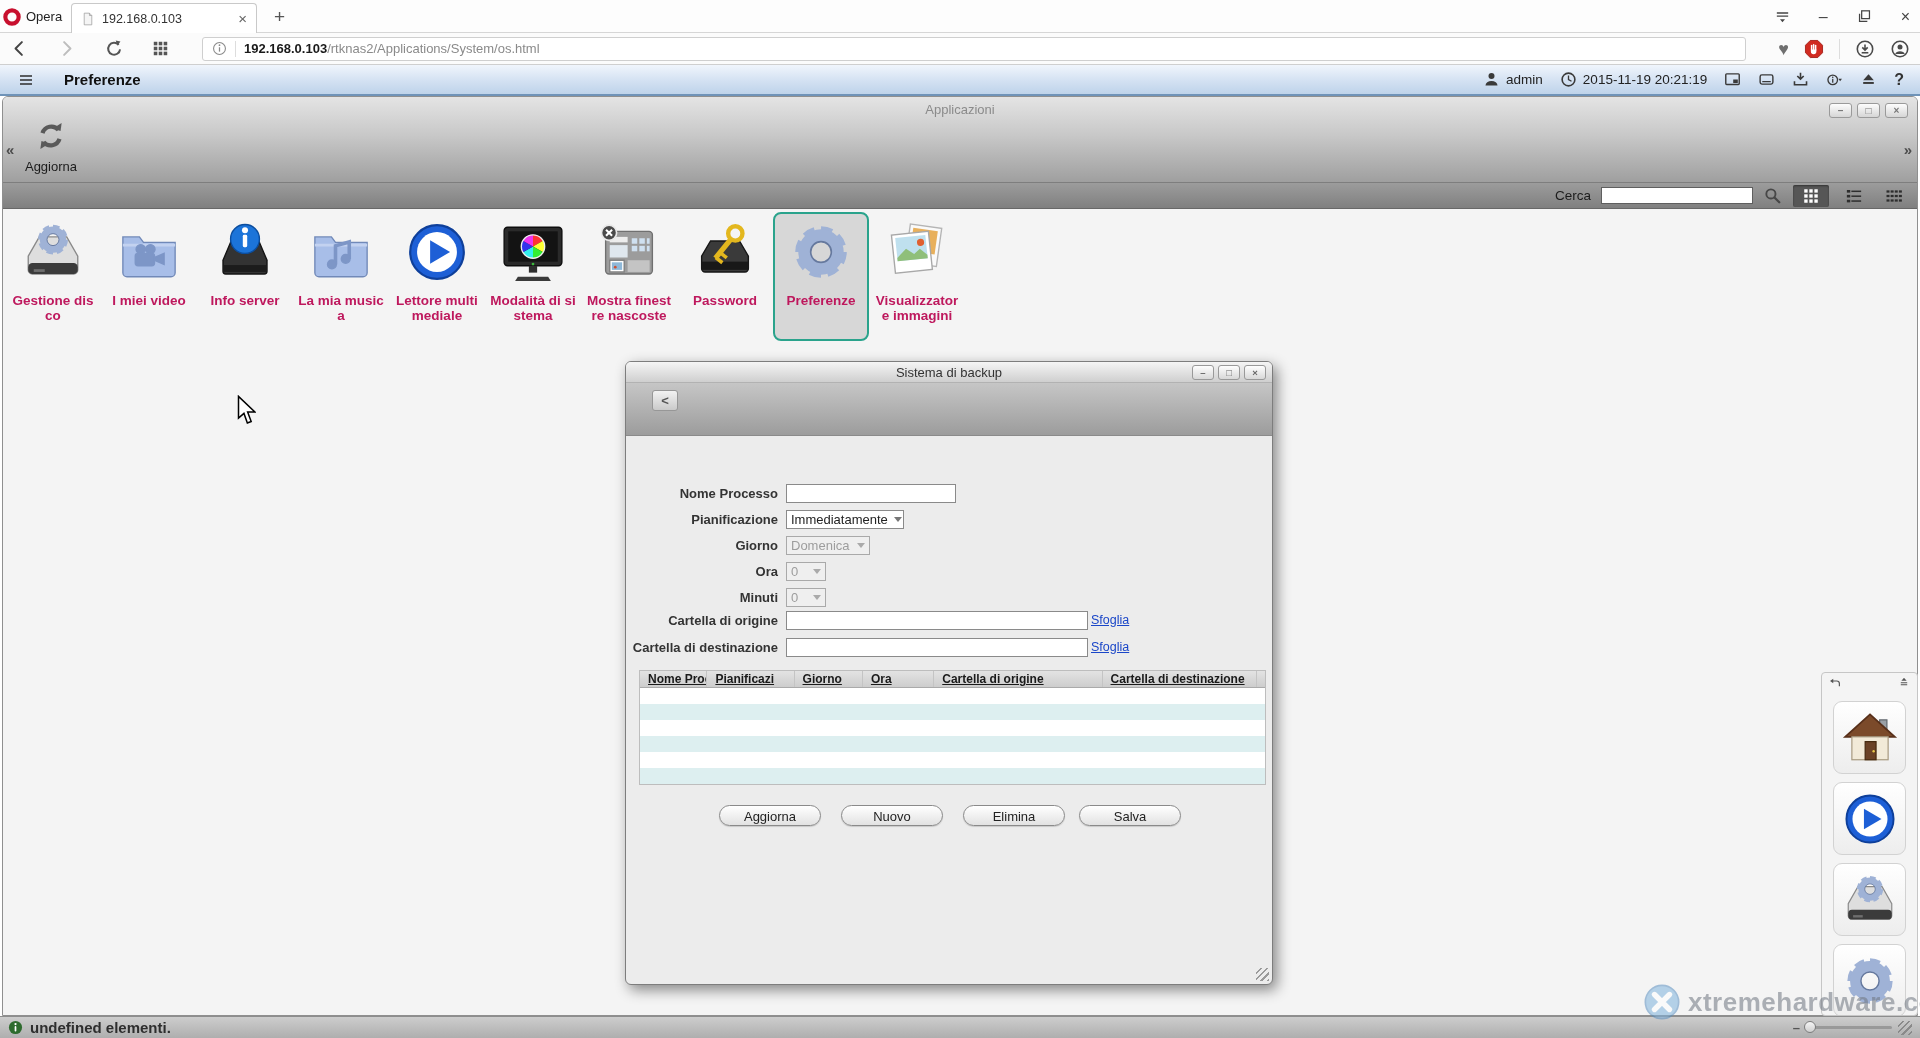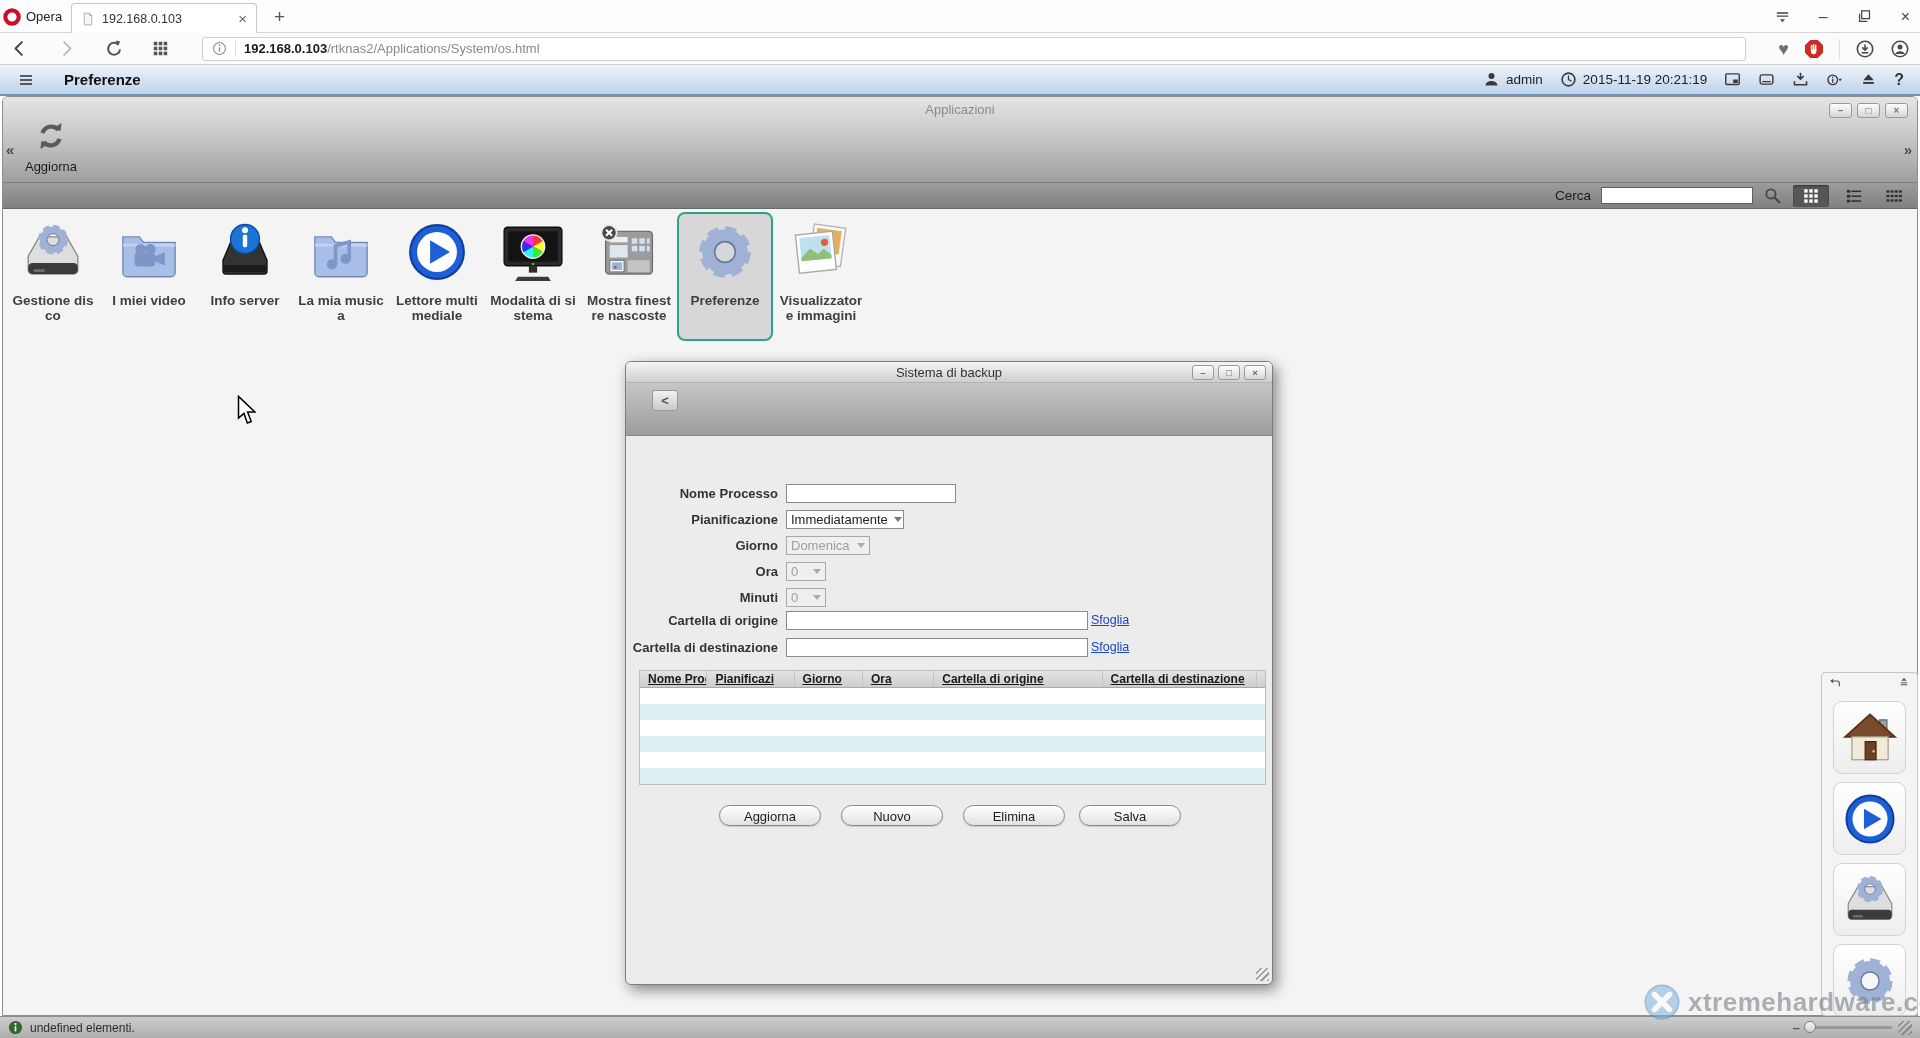--- a/index.html
+++ b/index.html
@@ -64,21 +64,21 @@
   .search-mag{width:20px;height:20px;}
   .viewbtn{height:22px;display:flex;align-items:center;justify-content:center;}
   .viewbtn .ico{width:18px;height:18px;}
   .viewbtn.active{width:36px;background:#565656;border-radius:2px;box-shadow:inset 0 1px 2px rgba(0,0,0,.4);}
   .viewbtn.plain{width:30px;}
 
   .appgrid{display:flex;padding:3px 0 0 2px;}
   .app-cell{position:relative;width:96px;height:129px;padding-top:5px;text-align:center;border:2px solid transparent;border-radius:8px;}
   .app-cell.selected{background:#d7d7d7;border-color:var(--sel-border);}
   .app-icon{width:66px;height:66px;margin:0 auto;}
-  .app-label{margin-top:5px;font-size:13.5px;font-weight:bold;color:#404040;line-height:1.12;word-break:break-all;padding:0 2px;}
+  .app-label{margin-top:5px;font-size:13.5px;font-weight:bold;color:#be185d;line-height:1.12;word-break:break-all;padding:0 2px;}
 
   
   .dialog{position:absolute;left:625px;top:361px;width:648px;height:624px;background:#ececec;border:1px solid #7d7d7d;border-radius:6px;box-shadow:4px 5px 14px rgba(0,0,0,.45);overflow:hidden;z-index:40;}
   .dlg-titlebar{position:relative;height:21px;background:linear-gradient(#f5f5f5,#cfcfcf);border-bottom:1px solid #b2b2b2;}
   .dlg-title{position:absolute;left:0;right:0;top:0;text-align:center;line-height:21px;font-size:13px;color:#333;}
   .dlg-ctl{position:absolute;right:6px;top:3px;display:flex;gap:4px;}
   .dlg-wbtn{width:22px;height:15px;border:1px solid #999;border-radius:3px;background:linear-gradient(#fefefe,#d8d8d8);color:#666;font-size:9.5px;line-height:13px;text-align:center;font-weight:bold;}
   .dlg-subhead{height:53px;background:linear-gradient(#c6c6c6,#9c9c9c);border-bottom:1px solid #8a8a8a;position:relative;}
   .back-btn{position:absolute;left:26px;top:7px;width:26px;height:21px;border:1px solid #979797;border-radius:3px;background:linear-gradient(#f2f2f2,#cacaca);color:#555;font-weight:bold;font-size:13px;text-align:center;line-height:19px;}
   .frow{position:absolute;left:0;height:20px;display:flex;align-items:center;margin-top:21px;}
@@ -103,21 +103,21 @@
   
   .dock{position:absolute;right:2px;top:672px;width:97px;bottom:22px;background:#f4f4f4;border:1px solid #c6c6c6;border-radius:4px;z-index:50;overflow:hidden;}
   .dock-top{height:20px;display:flex;align-items:center;justify-content:space-between;padding:0 6px;}
   .dock-top .ico{width:14px;height:14px;}
   .dock-btn{width:73px;height:73px;margin:8px auto 0;border:1px solid #d2d2d2;border-radius:9px;background:linear-gradient(#ffffff,#ededed);display:flex;align-items:center;justify-content:center;}
   .dock-btn .ico{width:58px;height:58px;}
 
   
   .statusbar{position:absolute;left:0;right:0;bottom:0;height:22px;background:linear-gradient(#cdcdcd,#aeaeae);border-top:1px solid #8d8d8d;display:flex;align-items:center;gap:7px;padding:0 8px;z-index:45;}
   .statusbar .ico{width:15px;height:15px;}
-  .status-msg{font-size:12px;color:#2e2e2e;}
+  .status-msg{font-size:15px;color:#2e2e2e;font-weight:bold;}
   .sb-right{margin-left:auto;display:flex;align-items:center;gap:6px;}
   .sb-minus{color:#555;font-weight:bold;}
   .sb-track{position:relative;width:86px;height:3px;background:#999;border-radius:2px;}
   .sb-knob{position:absolute;left:-2px;top:-5px;width:12px;height:12px;border-radius:50%;background:linear-gradient(#f5f5f5,#cfcfcf);border:1px solid #7d7d7d;}
   .sb-grip{width:14px;height:14px;background:repeating-linear-gradient(135deg,transparent 0 3px,#8a8a8a 3px 4.5px);}
 
   .watermark{position:absolute;left:1642px;top:982px;display:flex;align-items:center;gap:6px;opacity:.55;z-index:60;pointer-events:none;}
   .watermark .ico{width:40px;height:40px;}
   .wm-text{font-size:26px;font-weight:bold;color:#6f7680;letter-spacing:.5px;}
 
@@ -447,20 +447,27 @@
                 <rect x="31.5" y="19.5" width="4" height="4"></rect>
                 <rect x="37" y="19.5" width="2" height="4"></rect>
               </g>
               <rect x="10" y="30" width="10.5" height="8.5" fill="#fff" stroke="#808080"></rect>
               <rect x="11.5" y="31.5" width="7.5" height="5.5" fill="#8fb8d8"></rect>
               <circle cx="14" cy="35" r="1" fill="#d05030"></circle>
               <rect x="23" y="30" width="16" height="8.5" fill="#c4c4c4"></rect>
               <circle cx="9.5" cy="10" r="5.5" fill="#4a4a4a" stroke="#e8e8e8" stroke-width="1.2"></circle>
               <path d="M7.3 7.8 l4.4 4.4 M11.7 7.8 l-4.4 4.4" stroke="#fff" stroke-width="1.5"></path>
             </svg></div><div class="app-label">Mostra finestre nascoste</div></div>
+        <div class="app-cell"><div class="app-icon ico"><svg viewBox="0 0 48 48" width="100%" height="100%">
+              <path d="M7 27 L13.5 16 h21 L41 27 v9 a2.5 2.5 0 0 1 -2.5 2.5 h-29 A2.5 2.5 0 0 1 7 36 Z" fill="#3a3a3a" stroke="#161616"></path>
+              <rect x="7" y="31" width="34" height="6" fill="#181818"></rect>
+              <circle cx="31.5" cy="10.5" r="5.2" fill="none" stroke="#e3b71e" stroke-width="3.2"></circle>
+              <path d="M28.3 14.7 L17 28.5" stroke="#e3b71e" stroke-width="3.8"></path>
+              <path d="M20.5 24.5 l4.8 3.8 M17.3 28 l4.8 3.8" stroke="#e3b71e" stroke-width="2.6"></path>
+            </svg></div><div class="app-label">Password</div></div>
         <div class="app-cell selected"><div class="app-icon ico"><svg viewBox="0 0 48 48" width="100%" height="100%">
               <circle cx="24" cy="24" r="15.5" fill="none" stroke="#9fb2d6" stroke-width="6.5" stroke-dasharray="7.6 4.5"></circle>
               <circle cx="24" cy="24" r="12" fill="none" stroke="#9fb2d6" stroke-width="9"></circle>
               <circle cx="24" cy="24" r="7.5" fill="none" stroke="#66799e" stroke-width="1.2"></circle>
             </svg></div><div class="app-label">Preferenze</div></div>
         <div class="app-cell"><div class="app-icon ico"><svg viewBox="0 0 48 48" width="100%" height="100%">
               <g transform="rotate(8 28 20)">
                 <rect x="17" y="5" width="23" height="28" fill="#fafafa" stroke="#b5b5b5"></rect>
                 <rect x="19.5" y="7.5" width="18" height="17" fill="#e8b05c"></rect>
               </g>

